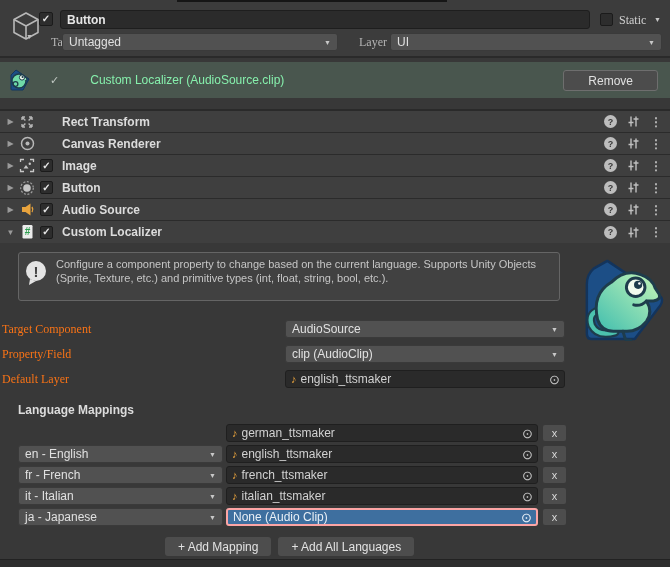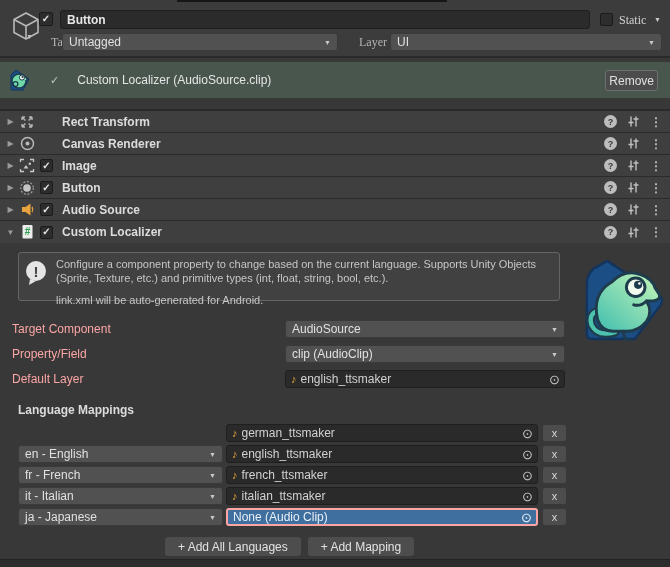--- a/index.html
+++ b/index.html
@@ -28,23 +28,23 @@
     background:#515151; border:1px solid #3a3a3a; border-radius:3px; height:18px;
     display:flex; align-items:center; padding:0 6px; color:#e0e0e0; cursor:default;
   }
   .ddown .arrow { margin-left:auto; font-size:7px; color:#c8c8c8; }
   .dim-label { color:#b4b4b4;font-family:Liberation Serif, serif; }
 
   
   #banner { left:0; top:62px; width:670px; height:36px; background:#49564e;
             display:flex; align-items:center; }
   #banner .check { color:#c2c9c4; font-size:11px; margin-left:18px; }
-  #banner-title { color:#e5e5e5; margin-left:18px; }
+  #banner-title { color:#86efac; margin-left:31px; }
   #remove-btn {
-    position:absolute; right:12px; top:8px; height:21px; padding:0 3px;
+    position:absolute; right:12px; top:8px; height:21px; padding:0 24px;
     background:#4c4c4c; border:1px solid #6e6e6e; border-radius:3px;
     color:#e0e0e0; display:flex; align-items:center;
   }
   #divider-a { left:0; top:56px; width:670px; height:2px; background:#2a2a2a; }
   #divider-b { left:0; top:109px; width:670px; height:2px; background:#2a2a2a; }
 
   
   #components { left:0; top:111px; width:670px; }
   .comp-row {
     height:22px; background:#3f3f3f; border-bottom:1px solid #2b2b2b;
@@ -62,21 +62,21 @@
   .kebab-icon { color:#c0c0c0; font-size:12px; font-weight:bold; line-height:1; }
 
   
   #loc-body { left:0; top:246px; width:670px; height:321px; background:#383838; }
   #info-box {
     left:18px; top:6px; width:542px; height:49px; background:#414141;
     border:1px solid #656565; border-radius:3px; padding:4px 8px 4px 37px;
     font-size:11px; color:#c6c6c6; line-height:1.28;
   }
   #info-icon { left:25px; top:14px; }
-  .field-label { left:12px; color:#fca5a5; height:18px; display:flex; align-items:center; }
+  .field-label { left:2px; color:#f97316; height:18px; display:flex; align-items:center;font-family:Liberation Serif, serif; }
   .field-ctrl { left:285px; width:280px; }
   .obj-field {
     background:#2a2a2a; border:1px solid #1f1f1f; border-radius:3px; height:18px;
     display:flex; align-items:center; padding:0 4px 0 5px; color:#d2d2d2;
   }
   .obj-field .note { color:#e8a33d; font-size:11px; margin-right:4px; }
   .obj-field .picker { margin-left:auto; color:#c8c8c8; font-size:13px; line-height:1; }
   .obj-field.selected { background:#3e6f9f; border:2px solid #fca5a5; color:#e8eff6; }
   .obj-field.selected .picker { color:#eef4fa; }
   #mappings-title { left:18px; top:157px; font-weight:bold; color:#dcdcdc; }
@@ -274,21 +274,20 @@
       </svg>
       <span class="kebab-icon">⋮</span>
     </span>
   </div>
 </div>
 
 <div class="abs" id="loc-body">
 
   <div class="abs" id="info-box">
     <div>Configure a component property to change based on the current language. Supports Unity Objects (Sprite, Texture, etc.) and primitive types (int, float, string, bool, etc.).</div>
-    <div style="margin-top:8px">link.xml will be auto-generated for Android.</div>
   </div>
   <svg class="abs" id="info-icon" width="24" height="26" viewBox="0 0 24 26">
     <circle cx="11" cy="11" r="10" fill="#e4e4e4"></circle>
     <path d="M5 19 L4 25 L11 21 Z" fill="#e4e4e4"></path>
     <text x="11" y="16.5" text-anchor="middle" font-size="15" font-weight="bold" fill="#414141" font-family="'Liberation Sans',sans-serif">!</text>
   </svg>
 
   <svg class="abs" style="left:578px;top:9px" width="88" height="86" viewBox="0 0 90 88">
     <defs>
       <linearGradient id="chamGrad" x1="1" y1="0" x2="0" y2="1">
@@ -385,21 +384,21 @@
   <div class="abs obj-field map-obj selected" style="top:262px">
     <span>None (Audio Clip)</span>
     <span class="picker">⊙</span>
   </div>
   <div class="abs x-btn" style="top:263px">
     <span>x</span>
   </div>
 
   <div class="abs" id="add-buttons">
     <div class="add-btn">
+      <span>+ Add Mapping</span>
+    </div>
+    <div class="add-btn">
       <span>+ Add All Languages</span>
     </div>
-    <div class="add-btn">
-      <span>+ Add Mapping</span>
-    </div>
   </div>
 
   <div class="abs" id="bottom-strip"></div>
 </div>
 
 </body></html>

